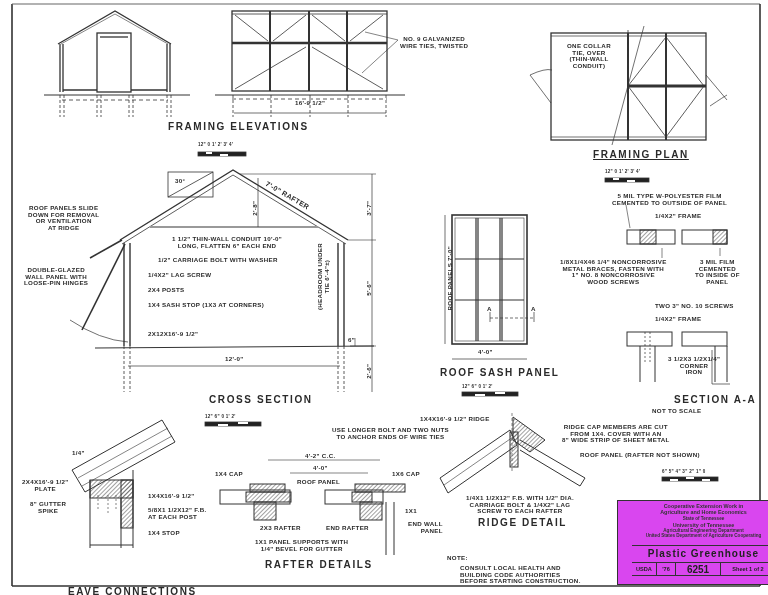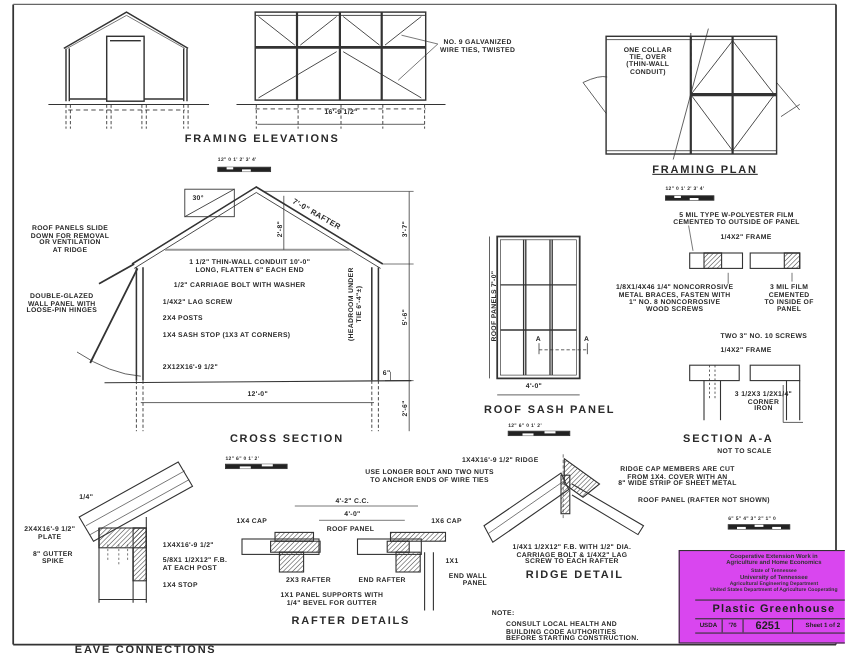--- a/index.html
+++ b/index.html
@@ -293,21 +293,21 @@
 <div class="t s6" style="left:655px;top:213px;">1/4x2" frame</div>
 <div class="t s6 c" style="left:560px;top:259px;white-space:pre;">1/8x1/4x46 1/4" noncorrosive
 metal braces, fasten with
 1" No. 8 noncorrosive
 wood screws</div>
 <div class="t s6 c" style="left:695px;top:259px;white-space:pre;">3 mil film
 cemented
 to inside of
 panel</div>
 
-<div class="t title" style="left:621px;top:395px;">Section A-A</div>
+<div class="t title" style="left:674px;top:395px;">Section A-A</div>
 <div class="t s6" style="left:652px;top:408px;">Not to scale</div>
 <div class="t s6" style="left:655px;top:303px;">Two 3" No. 10 screws</div>
 <div class="t s6" style="left:655px;top:316px;">1/4x2" frame</div>
 <div class="t s6 c" style="left:668px;top:356px;white-space:pre;">3 1/2x3 1/2x1/4"
 corner
 iron</div>
 
 <div class="t title" style="left:68px;top:587px;">Eave Connections</div>
 <div class="t s6" style="left:72px;top:450px;">1/4"</div>
 <div class="t s6 c" style="left:22px;top:479px;white-space:pre;">2x4x16'-9 1/2"

